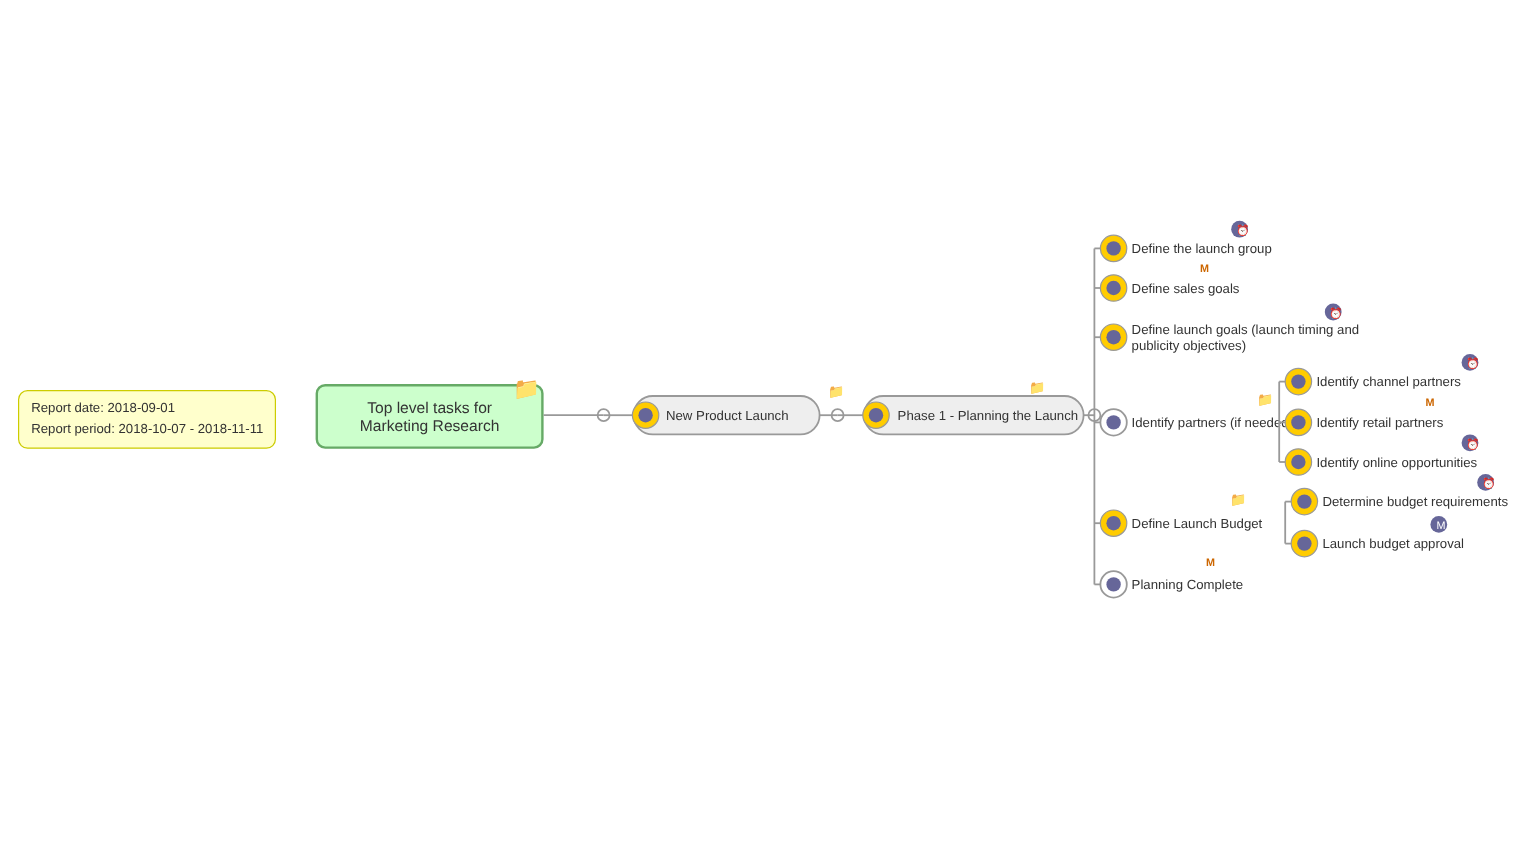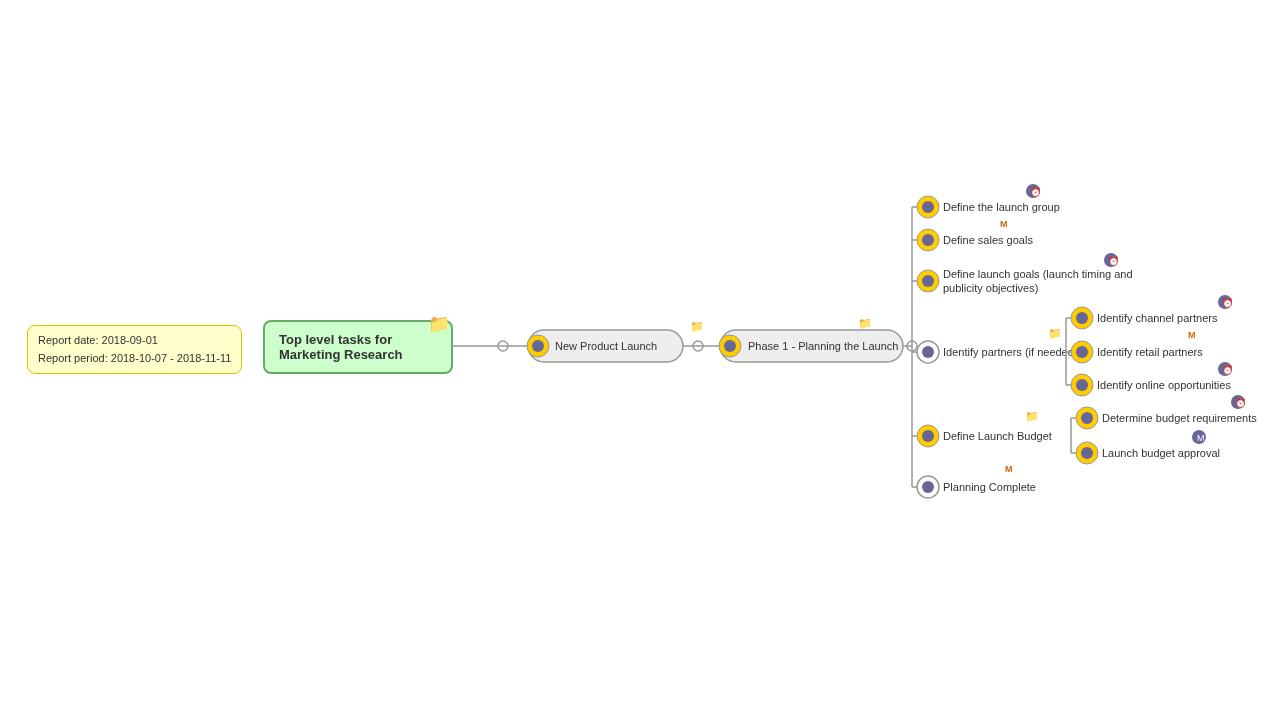--- a/index.html
+++ b/index.html
@@ -15,41 +15,42 @@
     svg#mindmap {
       position: absolute;
       top: 0; left: 0;
       width: 1280px;
       height: 720px;
     }
 
     .report-box {
       position: absolute;
       top: 325px;
-      left: 27px;
+      left: 15px;
       background: #ffffcc;
       border: 1px solid #cccc00;
       border-radius: 8px;
       padding: 6px 10px;
       font-size: 11px;
       color: #333;
       line-height: 1.6;
     }
 
     .top-level-box {
       position: absolute;
       top: 320px;
       left: 263px;
       background: #ccffcc;
       border: 2px solid #66aa66;
       border-radius: 8px;
       padding: 10px 14px;
       font-size: 13px;
-      font-weight: bold;
+      font-weight: normal;
       color: #333;
+      text-align: center;
       width: 190px;
     }
 
     .folder-icon {
       position: absolute;
       top: 313px;
       left: 428px;
       font-size: 18px;
       color: #cc9900;
     }

